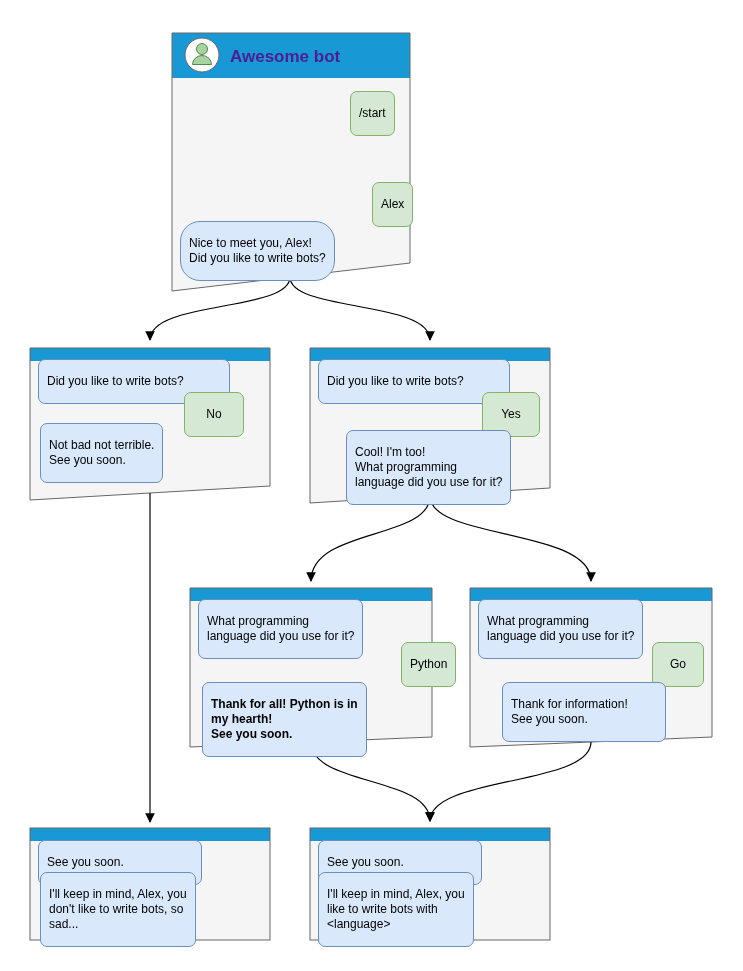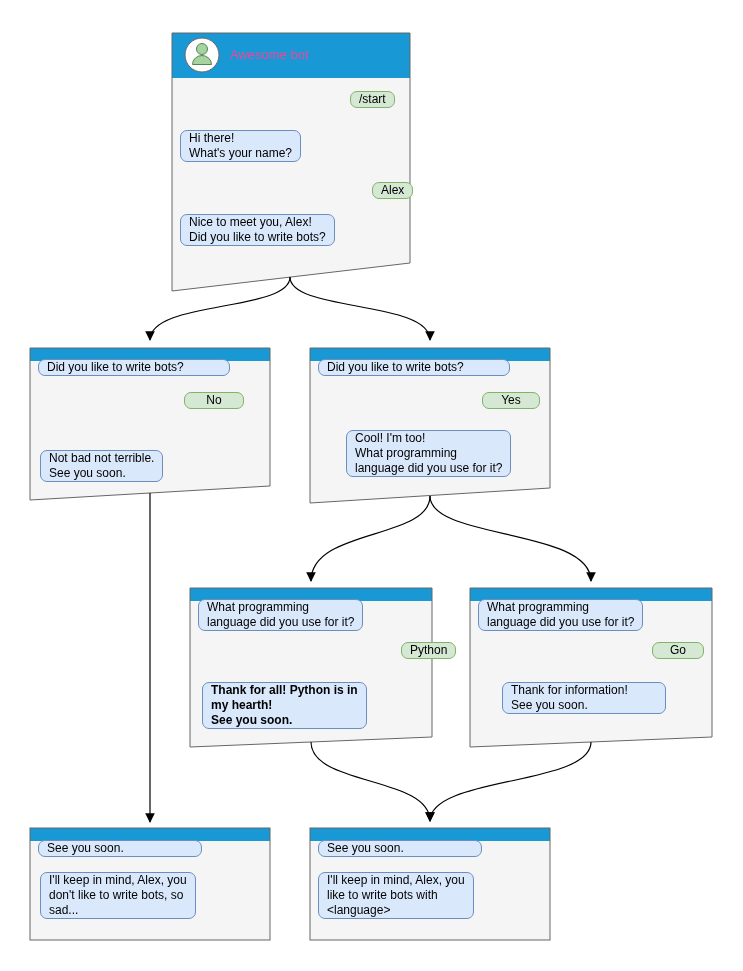--- a/index.html
+++ b/index.html
@@ -11,27 +11,27 @@
     --window-bg:#f5f5f5;
     --window-border:#666666;
   }
   html,body{margin:0;padding:0;background:#fff;}
   .canvas{
     position:relative;width:743px;height:971px;background:#ffffff;
     font-family:"Liberation Sans",sans-serif;overflow:hidden;
   }
   svg.diagram-layer{position:absolute;left:0;top:0;width:743px;height:971px;}
   .bubble{
-    position:absolute;font-size:12px;line-height:1.25;padding:0 8px;
+    position:absolute;font-size:12px;line-height:1.25;padding:14px 8px;
     border-radius:7px;white-space:pre-line;color:#000;
   }
   .bot{background:var(--bot-bubble-bg,#dae8fc);border:1px solid var(--bot-bubble-border,#6c8ebf);}
   .user{background:var(--user-bubble-bg,#d5e8d4);border:1px solid var(--user-bubble-border,#82b366);text-align:center;}
   .window-title{
-    position:absolute;left:230px;top:47px;color:#ec4899;font-weight:normal;font-size:13px;
+    position:absolute;left:230px;top:47px;color:#4c1d95;font-weight:bold;font-size:17px;
   }
 </style>
 </head>
 <body>
 
 <div class="canvas">
 
   <svg class="diagram-layer" viewBox="0 0 743 971">
     <defs>
       <marker id="arr" viewBox="0 0 10 10" refX="9" refY="5" markerWidth="8" markerHeight="8" orient="auto">
@@ -92,29 +92,27 @@
       <path d="M150,493 L150,822" marker-end="url(#arr)"></path>
       <path d="M430,496 C430,540 311,528 311,581" marker-end="url(#arr)"></path>
       <path d="M430,496 C430,540 591,528 591,581" marker-end="url(#arr)"></path>
       <path d="M311,742 C311,786 430,776 430,821" marker-end="url(#arr)"></path>
       <path d="M591,742 C591,786 430,776 430,821" marker-end="url(#arr)"></path>
     </g>
   </svg>
 
   <div class="window-title">Awesome bot</div>
   <div class="bubble user" style="left:350px;top:91px;">/start</div>
-  <div class="bubble bot" style="left:180px;top:130px;">Hi there!
-What's your name?</div>
   <div class="bubble user" style="left:352px;top:182px;margin-left:20px;">Alex</div>
-  <div class="bubble bot" style="left:180px;top:214px;">Nice to meet you, Alex!
+  <div class="bubble bot" style="left:180px;top:221px;border-radius:20px;">Nice to meet you, Alex!
 Did you like to write bots?</div>
 
   <div class="bubble bot" style="left:38px;top:359px;width:174px;">Did you like to write bots?</div>
   <div class="bubble user" style="left:184px;top:392px;width:42px;">No</div>
-  <div class="bubble bot" style="left:40px;top:450px;">Not bad not terrible.
+  <div class="bubble bot" style="left:40px;top:423px;">Not bad not terrible.
 See you soon.</div>
 
   <div class="bubble bot" style="left:318px;top:359px;width:174px;">Did you like to write bots?</div>
   <div class="bubble user" style="left:482px;top:392px;width:40px;">Yes</div>
   <div class="bubble bot" style="left:318px;top:430px;margin-left:28px;">Cool! I'm too!
 What programming
 language did you use for it?</div>
 
   <div class="bubble bot" style="left:198px;top:599px;">What programming
 language did you use for it?</div>

